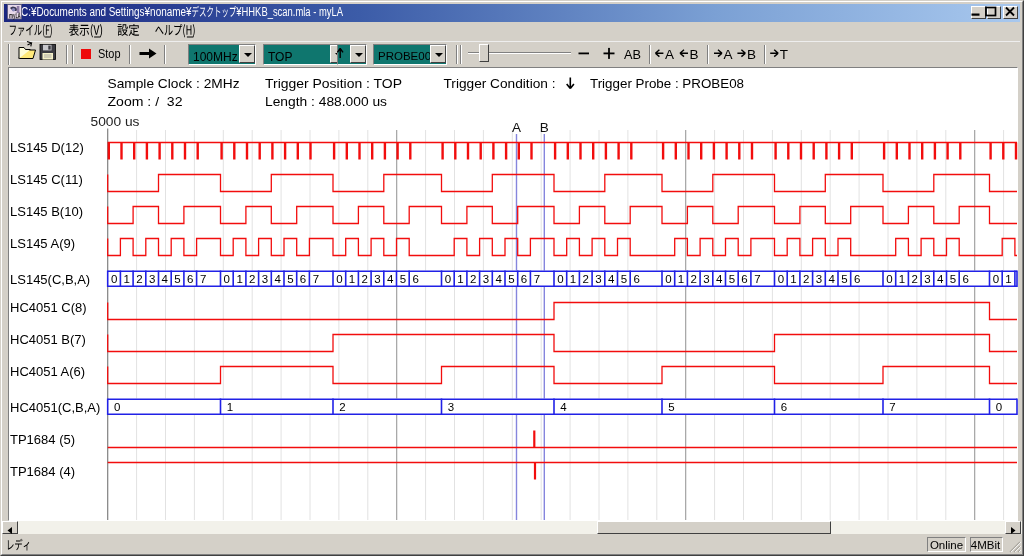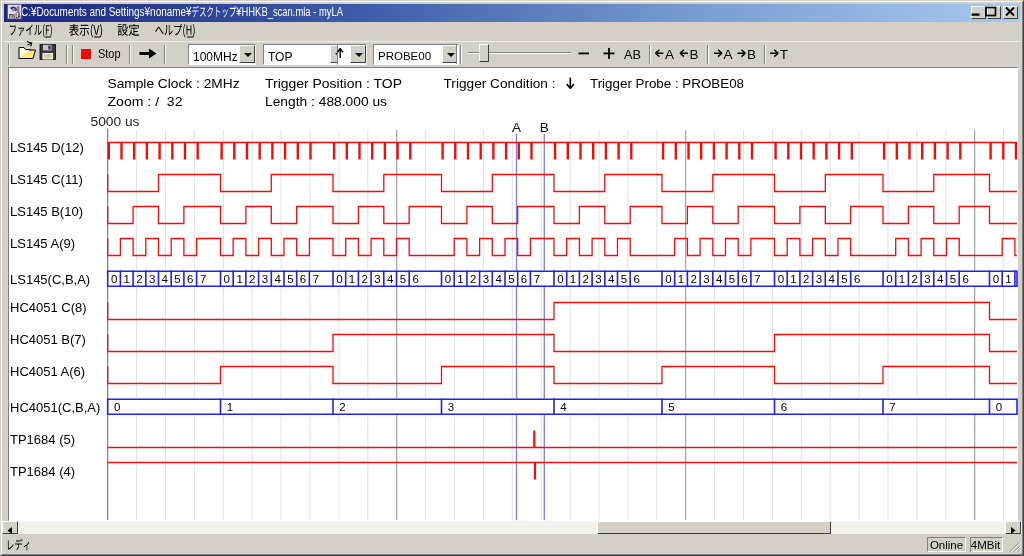--- a/index.html
+++ b/index.html
@@ -11,21 +11,21 @@
           border-top:1px solid #fff; border-left:1px solid #fff;
           border-right:1px solid #808080; border-bottom:1px solid #808080; }
   .title { position:absolute; left:4px; top:4px; width:1016px; height:18px;
            background:linear-gradient(90deg,#1a2680 0%,#3c5ca8 35%,#7ba0d4 70%,#a8c8ee 100%); }
   .tbtn { position:absolute; top:1.5px; width:14.5px; height:13px; background:#d4d0c8;
           border-top:1px solid #fff; border-left:1px solid #fff;
           border-right:1px solid #404040; border-bottom:1px solid #404040; }
   .toolbar { position:absolute; left:4px; top:41px; width:1016px; height:26px; border-top:1px solid #eee; }
   .sep { position:absolute; top:3px; width:2px; height:19px;
          border-left:1px solid #808080; border-right:1px solid #fff; }
-  .combo { position:absolute; top:2px; height:21px; background:#ffffff;
+  .combo { position:absolute; top:2px; height:21px; background:#0f766e;
            border-top:1.5px solid #808080; border-left:1.5px solid #808080;
            border-bottom:1px solid #fff; border-right:1px solid #fff; font-size:12px; }
   .combo .tx { position:absolute; left:4px; top:4.5px; }
   .cbtn { position:absolute; right:0px; top:0px; width:16px; height:18px; background:#d4d0c8;
           border-top:1px solid #fff; border-left:1px solid #fff;
           border-right:1px solid #404040; border-bottom:1px solid #404040; }
   .cbtn:after { content:""; position:absolute; left:3.5px; top:7px; border:4px solid transparent;
                border-top:4.5px solid #000; }
   .client { position:absolute; left:8px; top:67px; width:1010px; height:454px; background:#fff;
             border-top:1px solid #808080; border-left:1px solid #808080;
@@ -61,21 +61,21 @@
       <span class="tx">100MHz</span>
       <span class="cbtn"></span>
     </div>
   <div class="combo" style="left:259px; width:84px;">
       <span class="tx">TOP</span>
       <span class="cbtn"></span>
     </div>
   <div class="combo" style="left:333px; width:30px;">
       <span class="cbtn"></span>
     </div>
-  <div class="combo" style="left:369px; width:86px;">
+  <div class="combo" style="left:369px; width:74px;">
       <span class="tx" style="font-size:11.5px;">PROBE00</span>
       <span class="cbtn"></span>
     </div>
   <div class="sep" style="left:452px;"></div>
   <div class="sep" style="left:456px;"></div>
   <div class="sep" style="left:645px;"></div>
   <div class="sep" style="left:703px;"></div>
   <div class="sep" style="left:760px;"></div>
   <div style="position:absolute; left:464px; top:10px; width:103px; height:2px; border-top:1px solid #808080; border-bottom:1px solid #fff;"></div>
   <div style="position:absolute; left:475px; top:2px; width:10px; height:18px; background:#d4d0c8; border-top:1px solid #fff; border-left:1px solid #fff; border-right:1px solid #404040; border-bottom:1px solid #404040;"></div>

